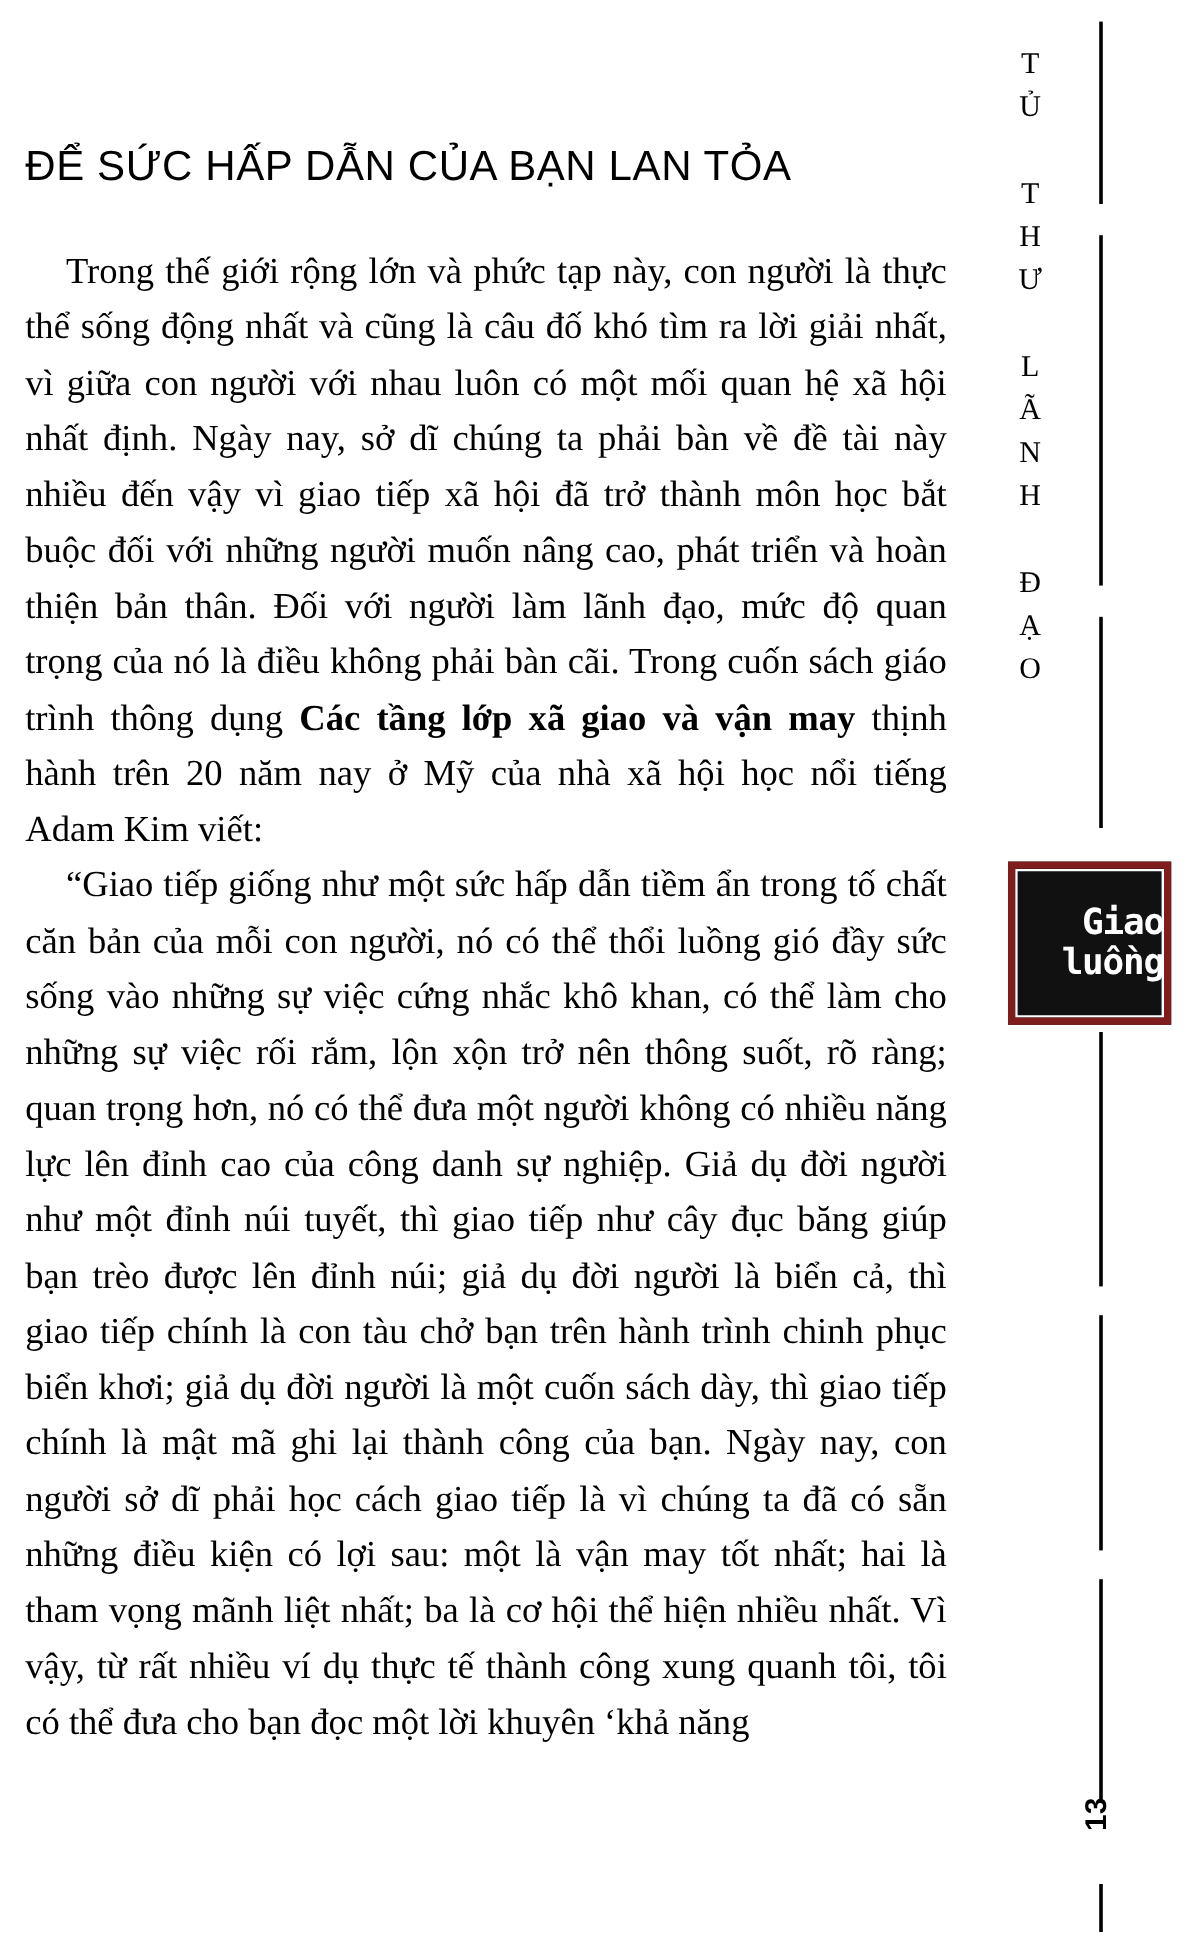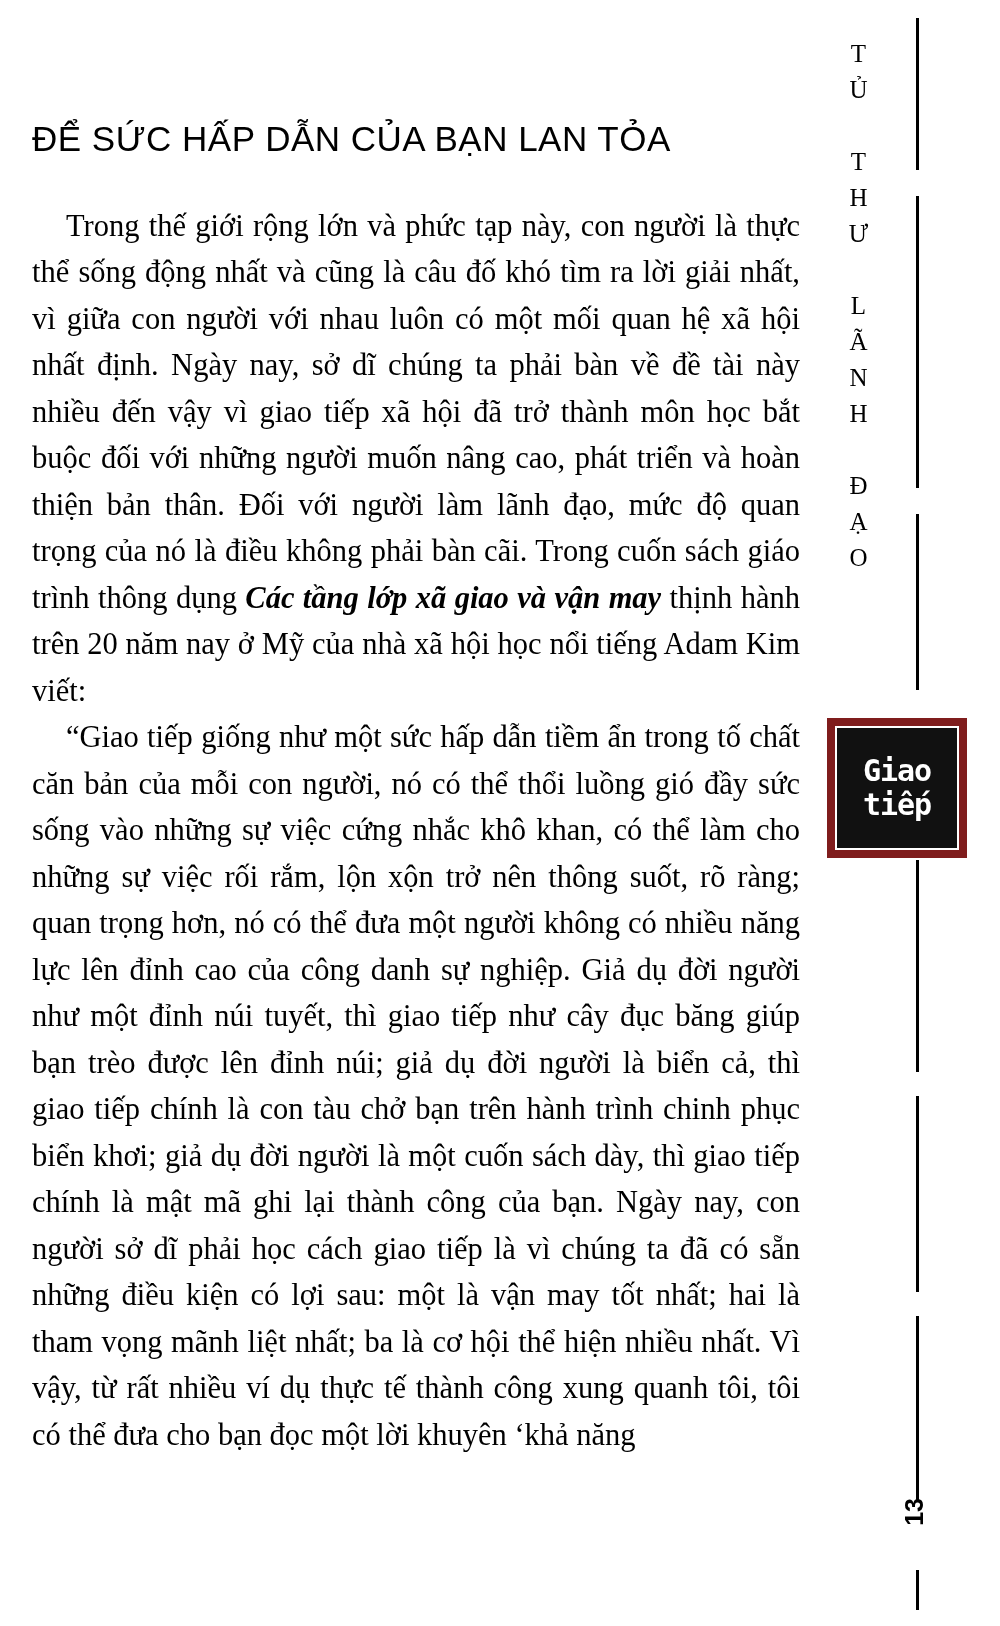--- a/index.html
+++ b/index.html
@@ -13,21 +13,21 @@
     height: 1626px;
     background: #ffffff;
     overflow: hidden;
     font-family: "Liberation Serif", serif;
     color: #000000;
   }
 
   
   .content {
     position: absolute;
-    left: 32px;
+    left: 21px;
     top: 120px;
     width: 768px;
   }
 
   .chapter-title {
     font-family: "Liberation Sans", sans-serif;
     font-size: 35px;
     letter-spacing: 0.5px;
     font-weight: 400;
     margin: 0 0 44px 0;
@@ -40,21 +40,21 @@
     line-height: 46.5px;
     text-align: justify;
     text-justify: inter-word;
     margin: 0;
   }
   .para + .para { margin-top: 0px; }
 
   .para.indent { text-indent: 34px; }
 
   .it { }
-  .itb { font-style: italic; font-weight: bold; }
+  .itb { font-weight: bold; }
 
   
   .rail {
     position: absolute;
     right: 0;
     top: 0;
     width: 196px;
     height: 1626px;
   }
 
@@ -80,30 +80,30 @@
     font-size: 25px;
     letter-spacing: 9px;
     writing-mode: vertical-rl;
     text-orientation: upright;
     white-space: nowrap;
     font-weight: 400;
   }
 
   .rail-logo {
     position: absolute;
-    left: 23px;
+    left: 36px;
     top: 718px;
     width: 124px;
     height: 124px;
     background: #111111;
-    border: 8px solid #7f1d1d;
+    border: 6px solid #7f1d1d;
     box-shadow: 0 0 0 2px #ffffff inset;
     display: flex;
     flex-direction: column;
-    align-items: center;
+    align-items: flex-end;
     justify-content: center;
   }
   .rail-logo .l1, .rail-logo .l2 {
     color: #ffffff;
     font-family: "DejaVu Sans Mono", monospace;
     font-weight: bold;
     letter-spacing: -1px;
     line-height: 1;
   }
   .rail-logo .l1 { font-size: 30px; margin-bottom: 4px; }
@@ -139,19 +139,19 @@
     <div class="rail-line seg3"></div>
     <div class="rail-line seg4"></div>
     <div class="rail-line seg5"></div>
     <div class="rail-line seg6"></div>
     <div class="rail-line seg7"></div>
 
     <div class="rail-title">TỦ THƯ LÃNH ĐẠO</div>
 
     <div class="rail-logo">
       <div class="l1">Giao</div>
-      <div class="l2">tiếp</div>
+      <div class="l2">luồng</div>
     </div>
 
     <div class="page-number">13</div>
   </div>
 
 </div>
 
 </body></html>

